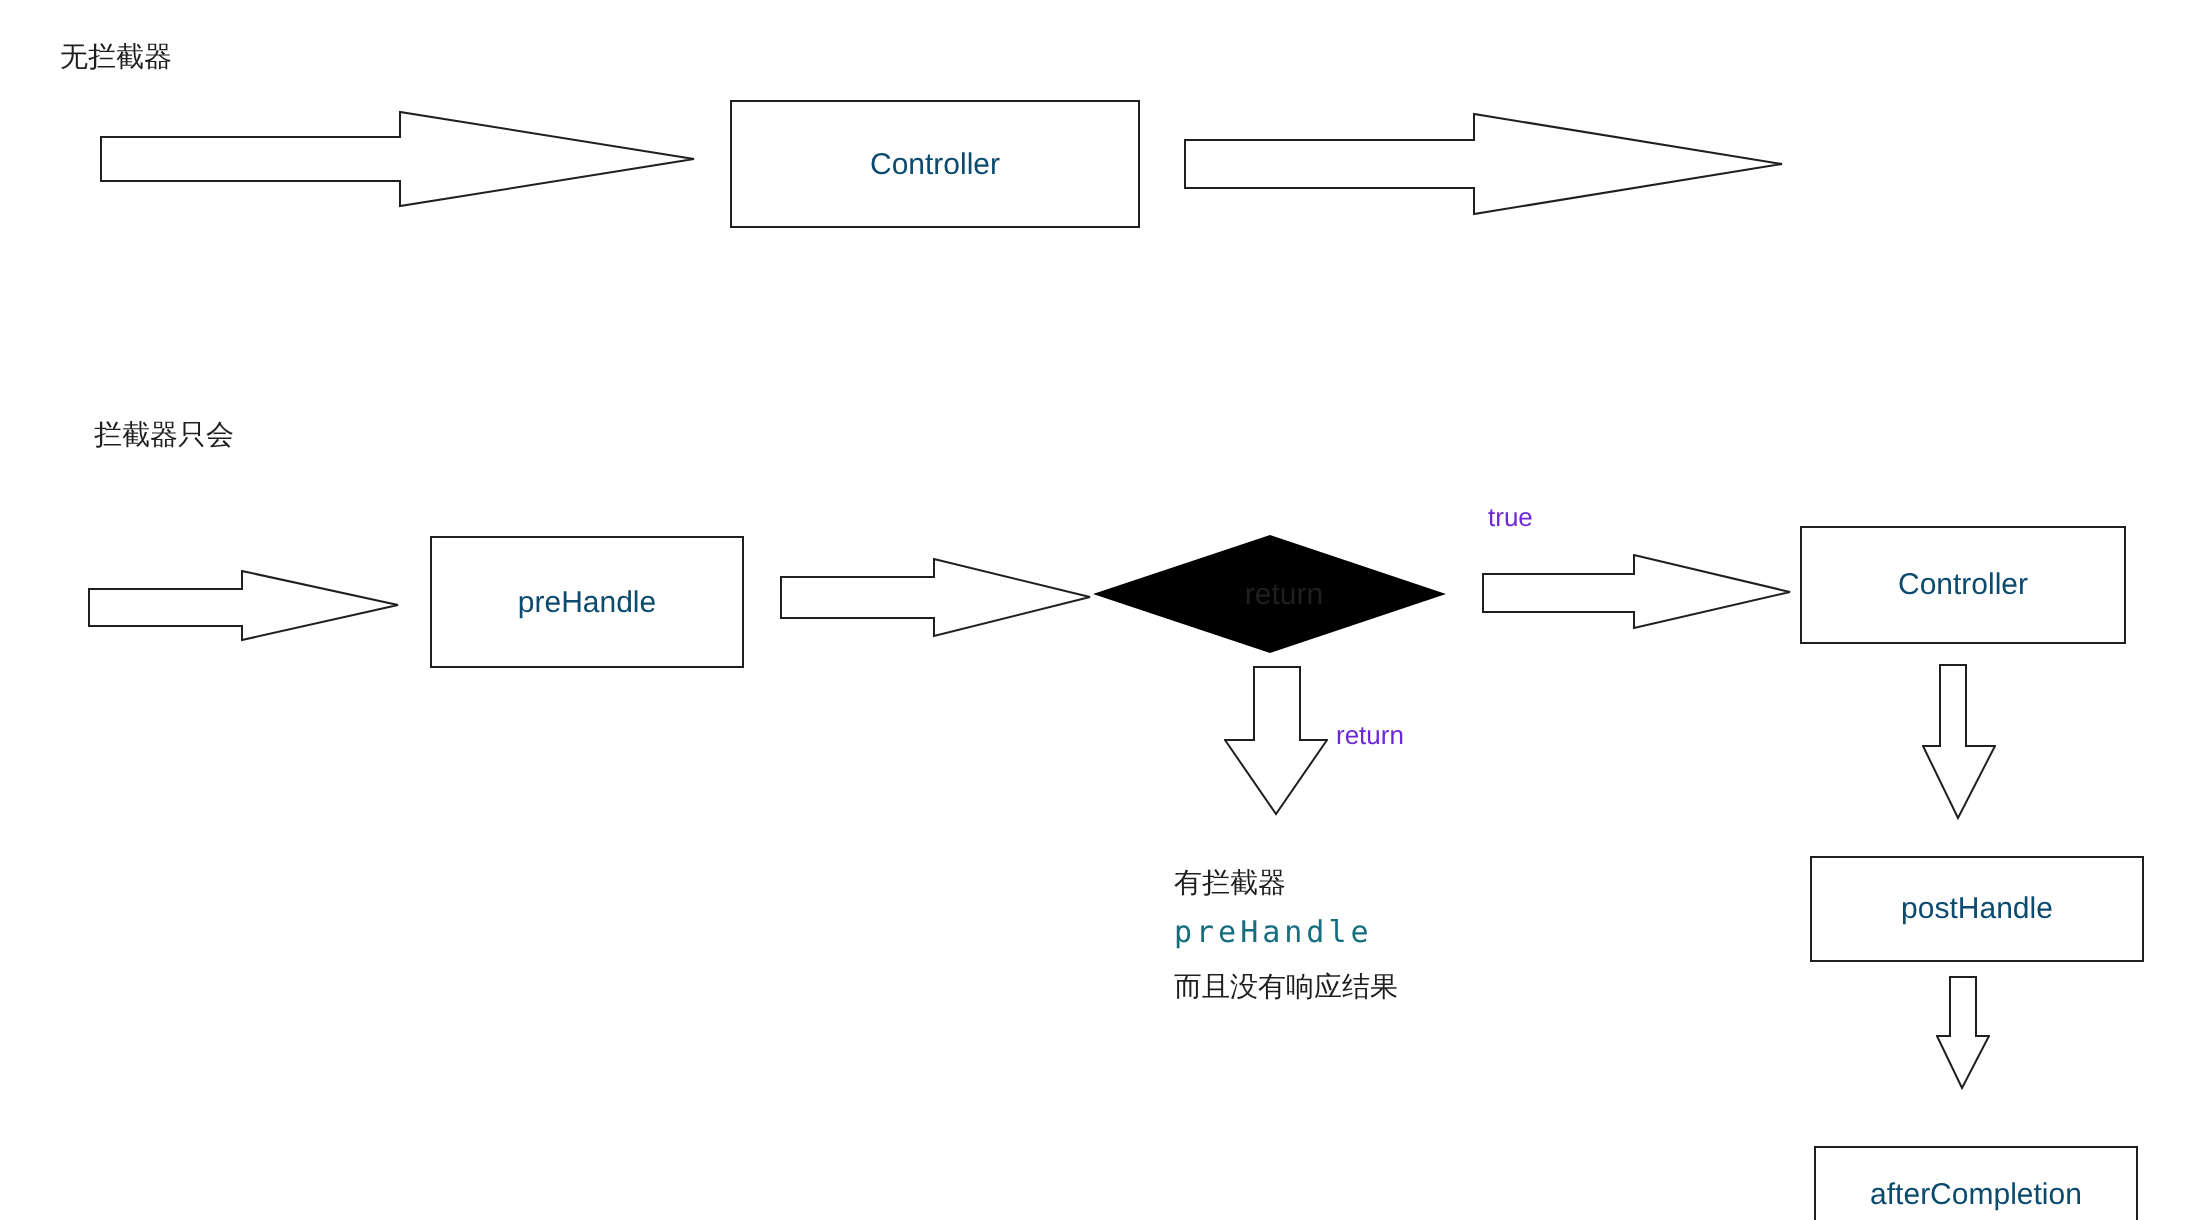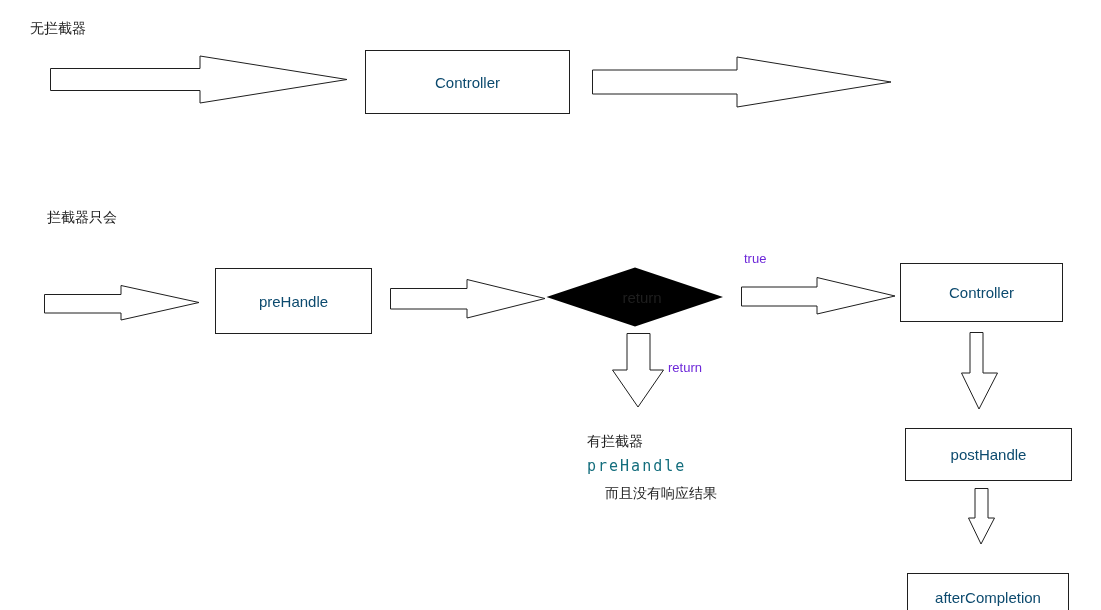--- a/index.html
+++ b/index.html
@@ -130,21 +130,21 @@
   <div class="shape abs" style="left:612px; top:333px;">
     <svg width="52" height="75" viewBox="0 0 52 75">
       <polygon points="15,0.5 38,0.5 38,37 51.5,37 26,74 0.5,37 15,37"></polygon>
     </svg>
   </div>
 
   <div class="branch-label" style="left:668px; top:360px;">return</div>
 
   <div class="note-line" style="left:587px; top:433px;">有拦截器</div>
   <div class="note-line note-code" style="left:587px; top:457px; color:#146e7d;">preHandle</div>
-  <div class="note-line" style="left:605px; top:485px;">而且没有响应结果</div>
+  <div class="note-line" style="left:587px; top:485px;">而且没有响应结果</div>
 
   <div class="shape abs" style="left:961px; top:332px;">
     <svg width="37" height="78" viewBox="0 0 37 78">
       <polygon points="9,0.5 22,0.5 22,41 36.5,41 18,77 0.5,41 9,41"></polygon>
     </svg>
   </div>
 
   <div class="node-box" style="left:905px; top:428px; width:167px; height:53px;">
     <span>postHandle</span>
   </div>

